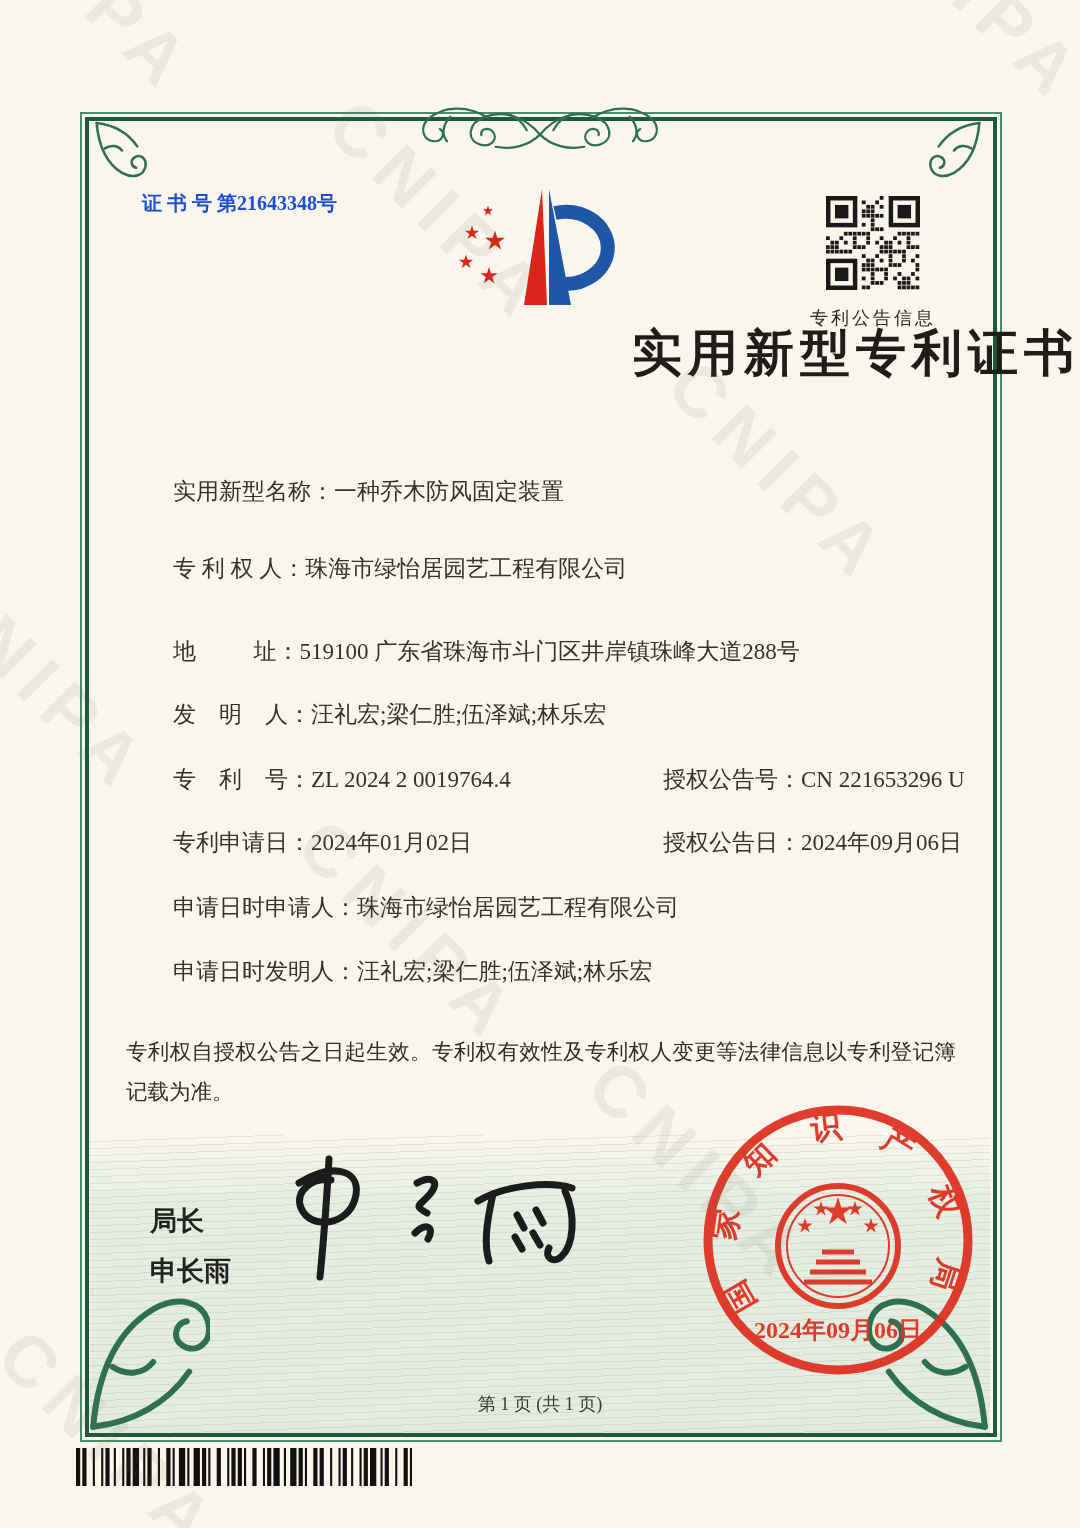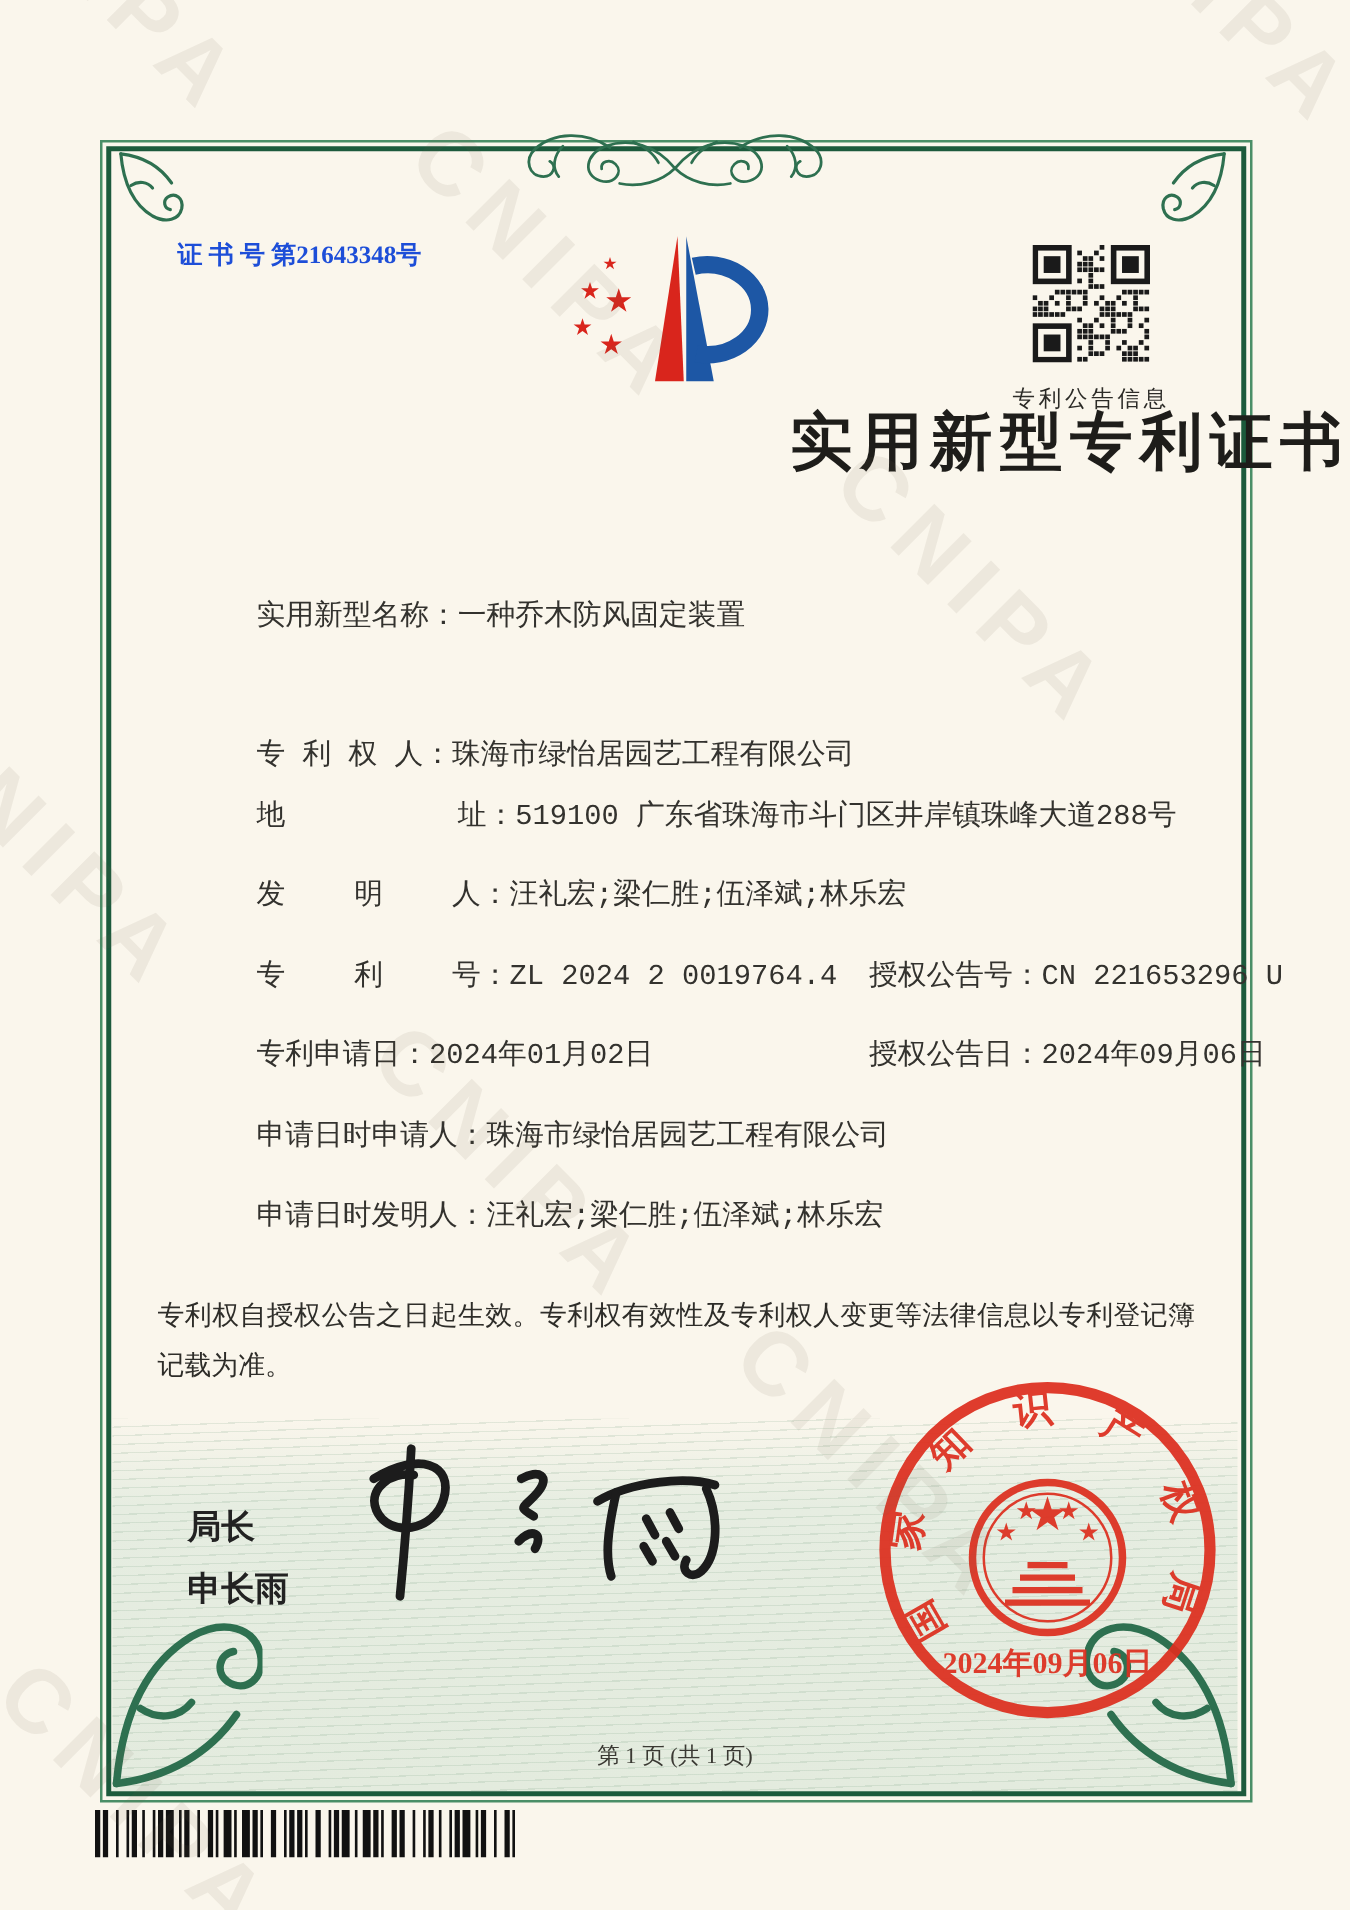--- a/index.html
+++ b/index.html
@@ -28,21 +28,21 @@
   }
   .cert-no{position:absolute;left:142px;top:190px;font-size:20px;z-index:3;white-space:pre;color:#1d4ed8;font-weight:bold;}
   .logo{position:absolute;left:458px;top:183px;z-index:3;}
   .qr-wrap{position:absolute;left:808px;top:196px;width:130px;z-index:3;text-align:center;}
   .qr-label{margin-top:12px;font-size:18px;letter-spacing:3px;color:#2c2b27;}
   .title{
     position:absolute;left:0;top:320px;width:100%;text-align:right;z-index:3;
     font-family:"Liberation Sans","DejaVu Sans",sans-serif;
     font-size:50px;font-weight:bold;letter-spacing:6px;color:#1e1d1a;
   }
-  .row{position:absolute;left:150px;font-size:23px;z-index:3;white-space:pre;font-family:Liberation Mono, monospace;}
+  .row{position:absolute;left:150px;font-size:23px;z-index:3;white-space:pre;}
   .row .lbl,.row .val{white-space:pre;}
   .row-r{left:640px;}
   .notice{
     position:absolute;left:126px;top:1032px;width:830px;z-index:3;
     font-size:21.5px;line-height:40px;color:#2e2d29;text-align:justify;
   }
   .notice .ln1{text-indent:2em;}
   .director{position:absolute;left:150px;top:1196px;z-index:3;
     font-family:"Liberation Sans","DejaVu Sans",sans-serif;
     font-size:27px;font-weight:600;color:#222;line-height:50px;}
@@ -267,21 +267,21 @@
         <rect x="8.761904761904763" y="70.0952380952381" width="13.142857142857144" height="13.142857142857144" fill="#1a1a1a"></rect>
       </svg>
     <div class="qr-label">专利公告信息</div>
   </div>
 
   <div class="title">实用新型专利证书</div>
 
   <div class="row" style="top:450px;">
     <span class="lbl">实用新型名称：</span><span class="val">一种乔木防风固定装置</span>
   </div>
-  <div class="row" style="top:561px;">
+  <div class="row" style="top:527px;">
     <span class="lbl">专 利 权 人：</span><span class="val">珠海市绿怡居园艺工程有限公司</span>
   </div>
   <div class="row" style="top:610px;">
     <span class="lbl">地          址：</span><span class="val">519100 广东省珠海市斗门区井岸镇珠峰大道288号</span>
   </div>
   <div class="row" style="top:673px;">
     <span class="lbl">发    明    人：</span><span class="val">汪礼宏;梁仁胜;伍泽斌;林乐宏</span>
   </div>
   <div class="row" style="top:738px;">
     <span class="lbl">专    利    号：</span><span class="val">ZL 2024 2 0019764.4</span>

